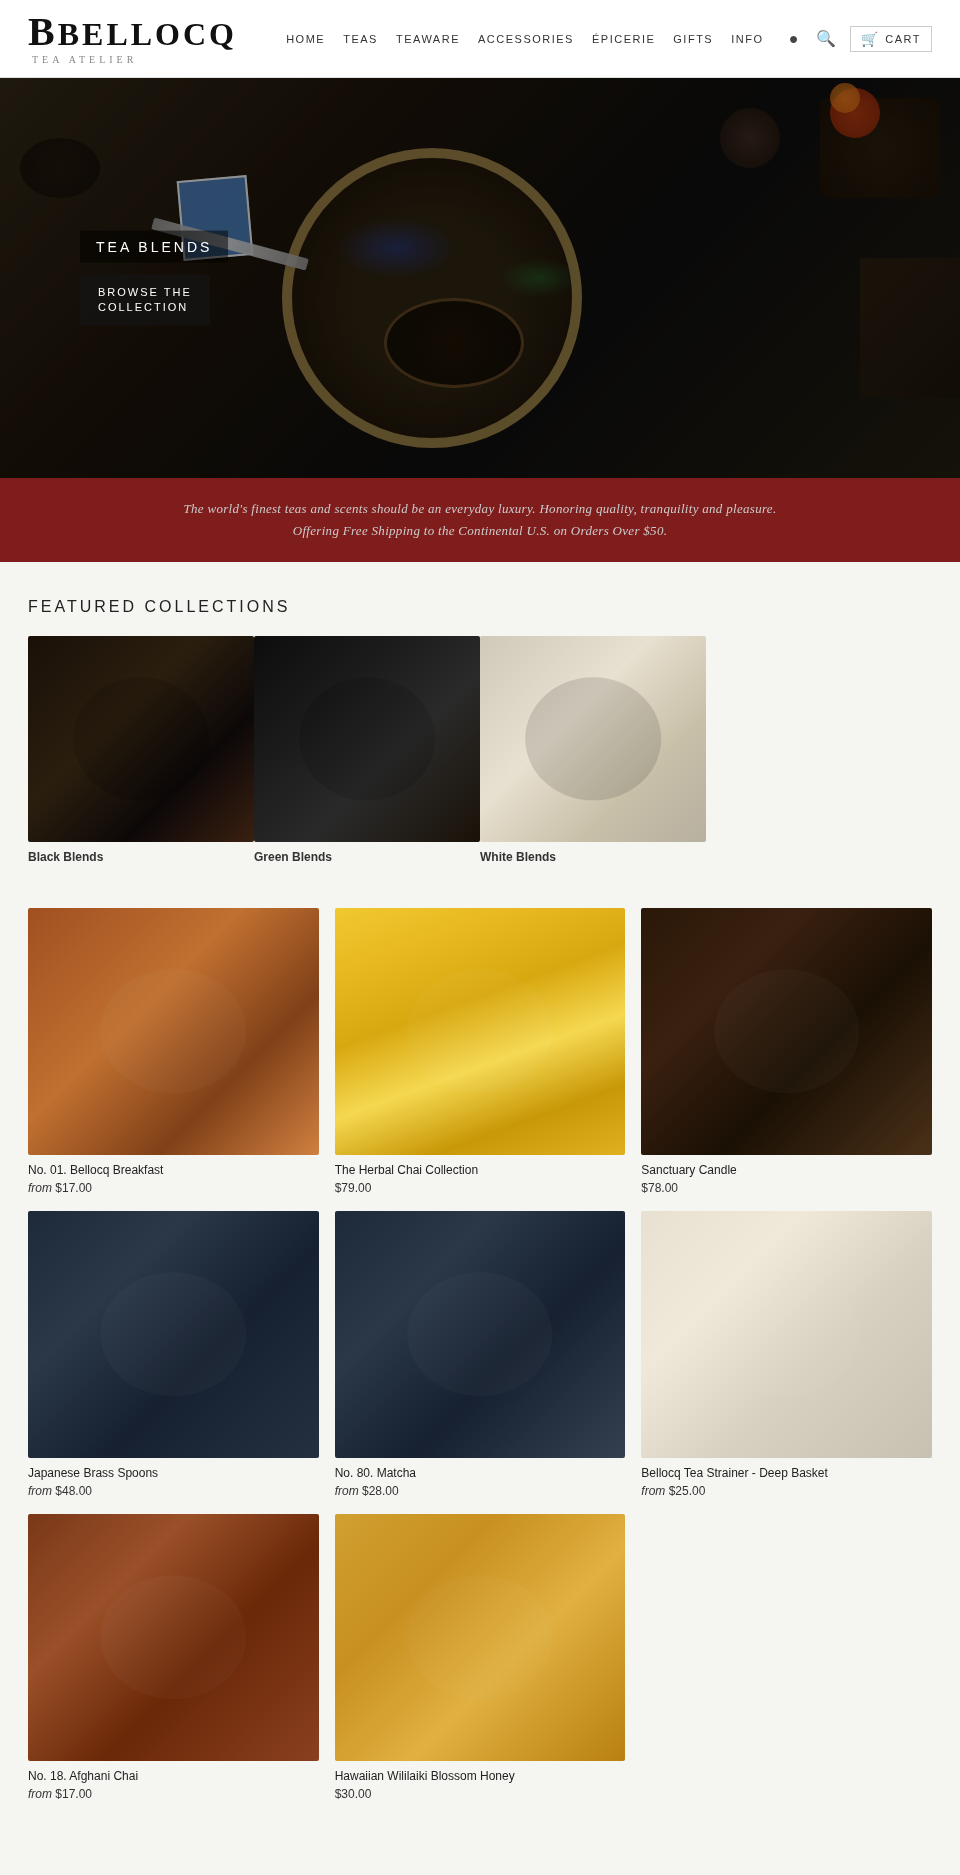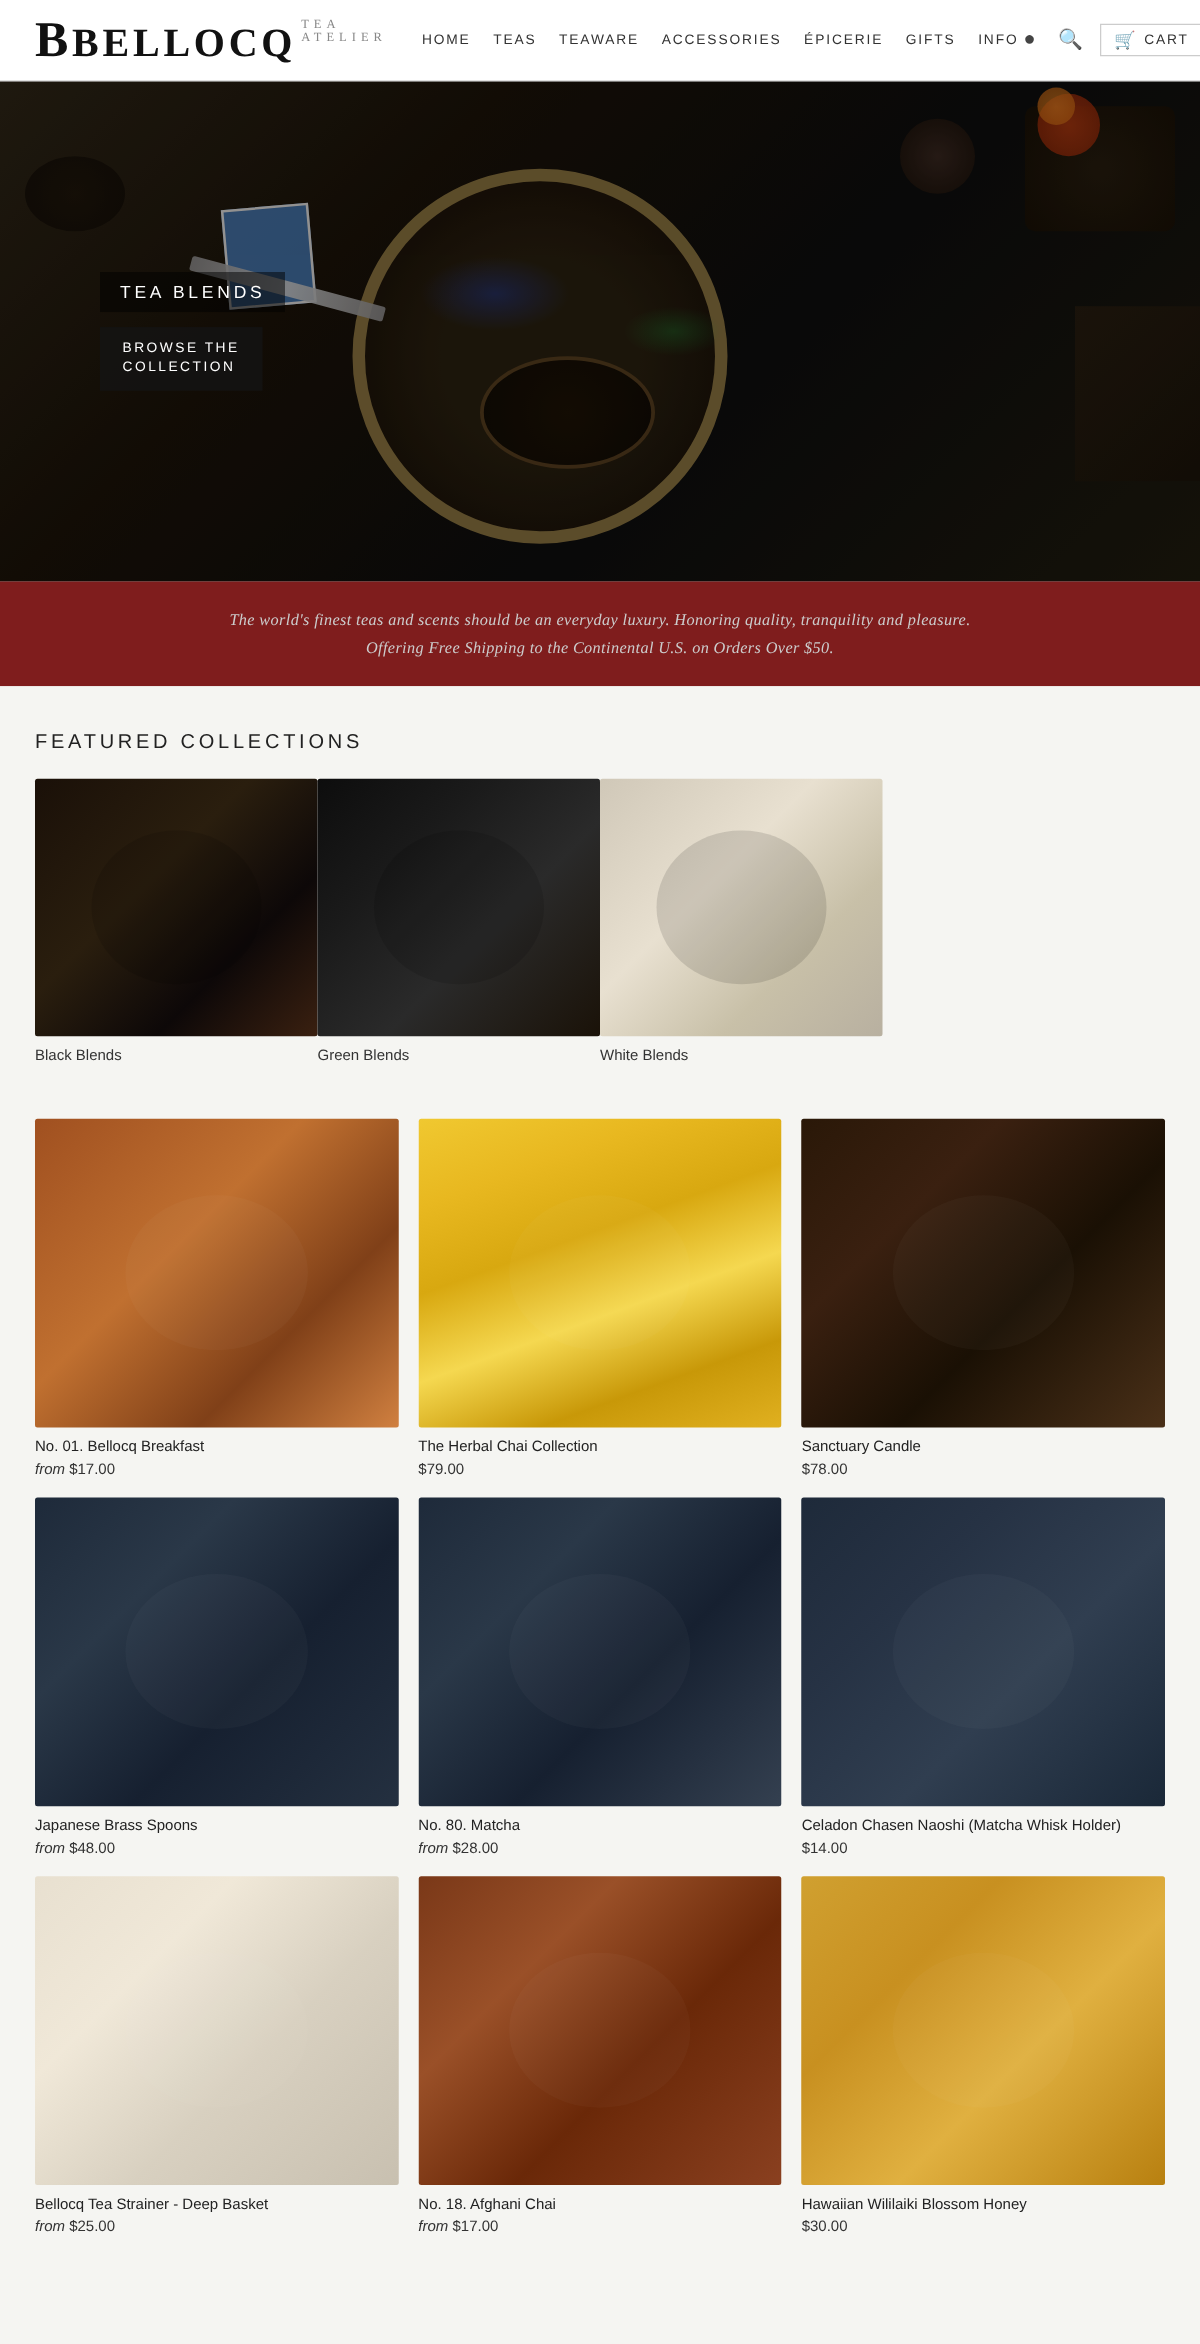--- a/index.html
+++ b/index.html
@@ -9,21 +9,21 @@
     header {
       background: #fff;
       display: flex;
       align-items: center;
       justify-content: space-between;
       padding: 12px 28px;
       border-bottom: 1px solid #e0e0e0;
       position: relative;
       z-index: 10;
     }
-    .logo-area { display: flex; }
+    .logo-area { display: flex; flex-direction: column; }
     .logo-main {
       font-size: 32px;
       font-weight: 700;
       letter-spacing: 3px;
       font-family: 'Georgia', serif;
       text-transform: uppercase;
       color: #111;
       line-height: 1;
     }
     .logo-main span.b-letter { font-size: 40px; }
@@ -134,20 +134,21 @@
       font-family: 'Arial', sans-serif;
       font-weight: 400;
       color: #222;
       margin-bottom: 20px;
     }
 
     
     .collections-grid {
       display: grid;
       grid-template-columns: repeat(4, 1fr);
+      font-weight: bold;
     }
     .collection-item { cursor: pointer; }
     .collection-img {
       width: 100%;
       aspect-ratio: 1.1 / 1;
       display: block;
       margin-bottom: 8px;
     }
     .collection-label {
       font-size: 12px;
@@ -323,27 +324,20 @@
     <div class="tea-price"><span class="from-label">from </span>$48.00</div>
   </div>
       <div class="tea-item">
     <div class="tea-img img-tea5" style="width:100%;aspect-ratio:1/0.85;border-radius:2px;position:relative;">
       <div style="position:absolute;top:50%;left:50%;transform:translate(-50%,-50%);width:50%;height:50%;border-radius:50%;opacity:0.25;background:rgba(255,255,255,0.1);"></div>
     </div>
     <div class="tea-name">No. 80. Matcha</div>
     <div class="tea-price"><span class="from-label">from </span>$28.00</div>
   </div>
       <div class="tea-item">
-    <div class="tea-img img-tea6" style="width:100%;aspect-ratio:1/0.85;border-radius:2px;position:relative;">
-      <div style="position:absolute;top:50%;left:50%;transform:translate(-50%,-50%);width:50%;height:50%;border-radius:50%;opacity:0.25;background:rgba(255,255,255,0.1);"></div>
-    </div>
-    <div class="tea-name">Celadon Chasen Naoshi (Matcha Whisk Holder)</div>
-    <div class="tea-price">$14.00</div>
-  </div>
-      <div class="tea-item">
     <div class="tea-img img-tea7" style="width:100%;aspect-ratio:1/0.85;border-radius:2px;position:relative;">
       <div style="position:absolute;top:50%;left:50%;transform:translate(-50%,-50%);width:50%;height:50%;border-radius:50%;opacity:0.25;background:rgba(255,255,255,0.1);"></div>
     </div>
     <div class="tea-name">Bellocq Tea Strainer - Deep Basket</div>
     <div class="tea-price"><span class="from-label">from </span>$25.00</div>
   </div>
       <div class="tea-item">
     <div class="tea-img img-tea8" style="width:100%;aspect-ratio:1/0.85;border-radius:2px;position:relative;">
       <div style="position:absolute;top:50%;left:50%;transform:translate(-50%,-50%);width:50%;height:50%;border-radius:50%;opacity:0.25;background:rgba(255,255,255,0.1);"></div>
     </div>

